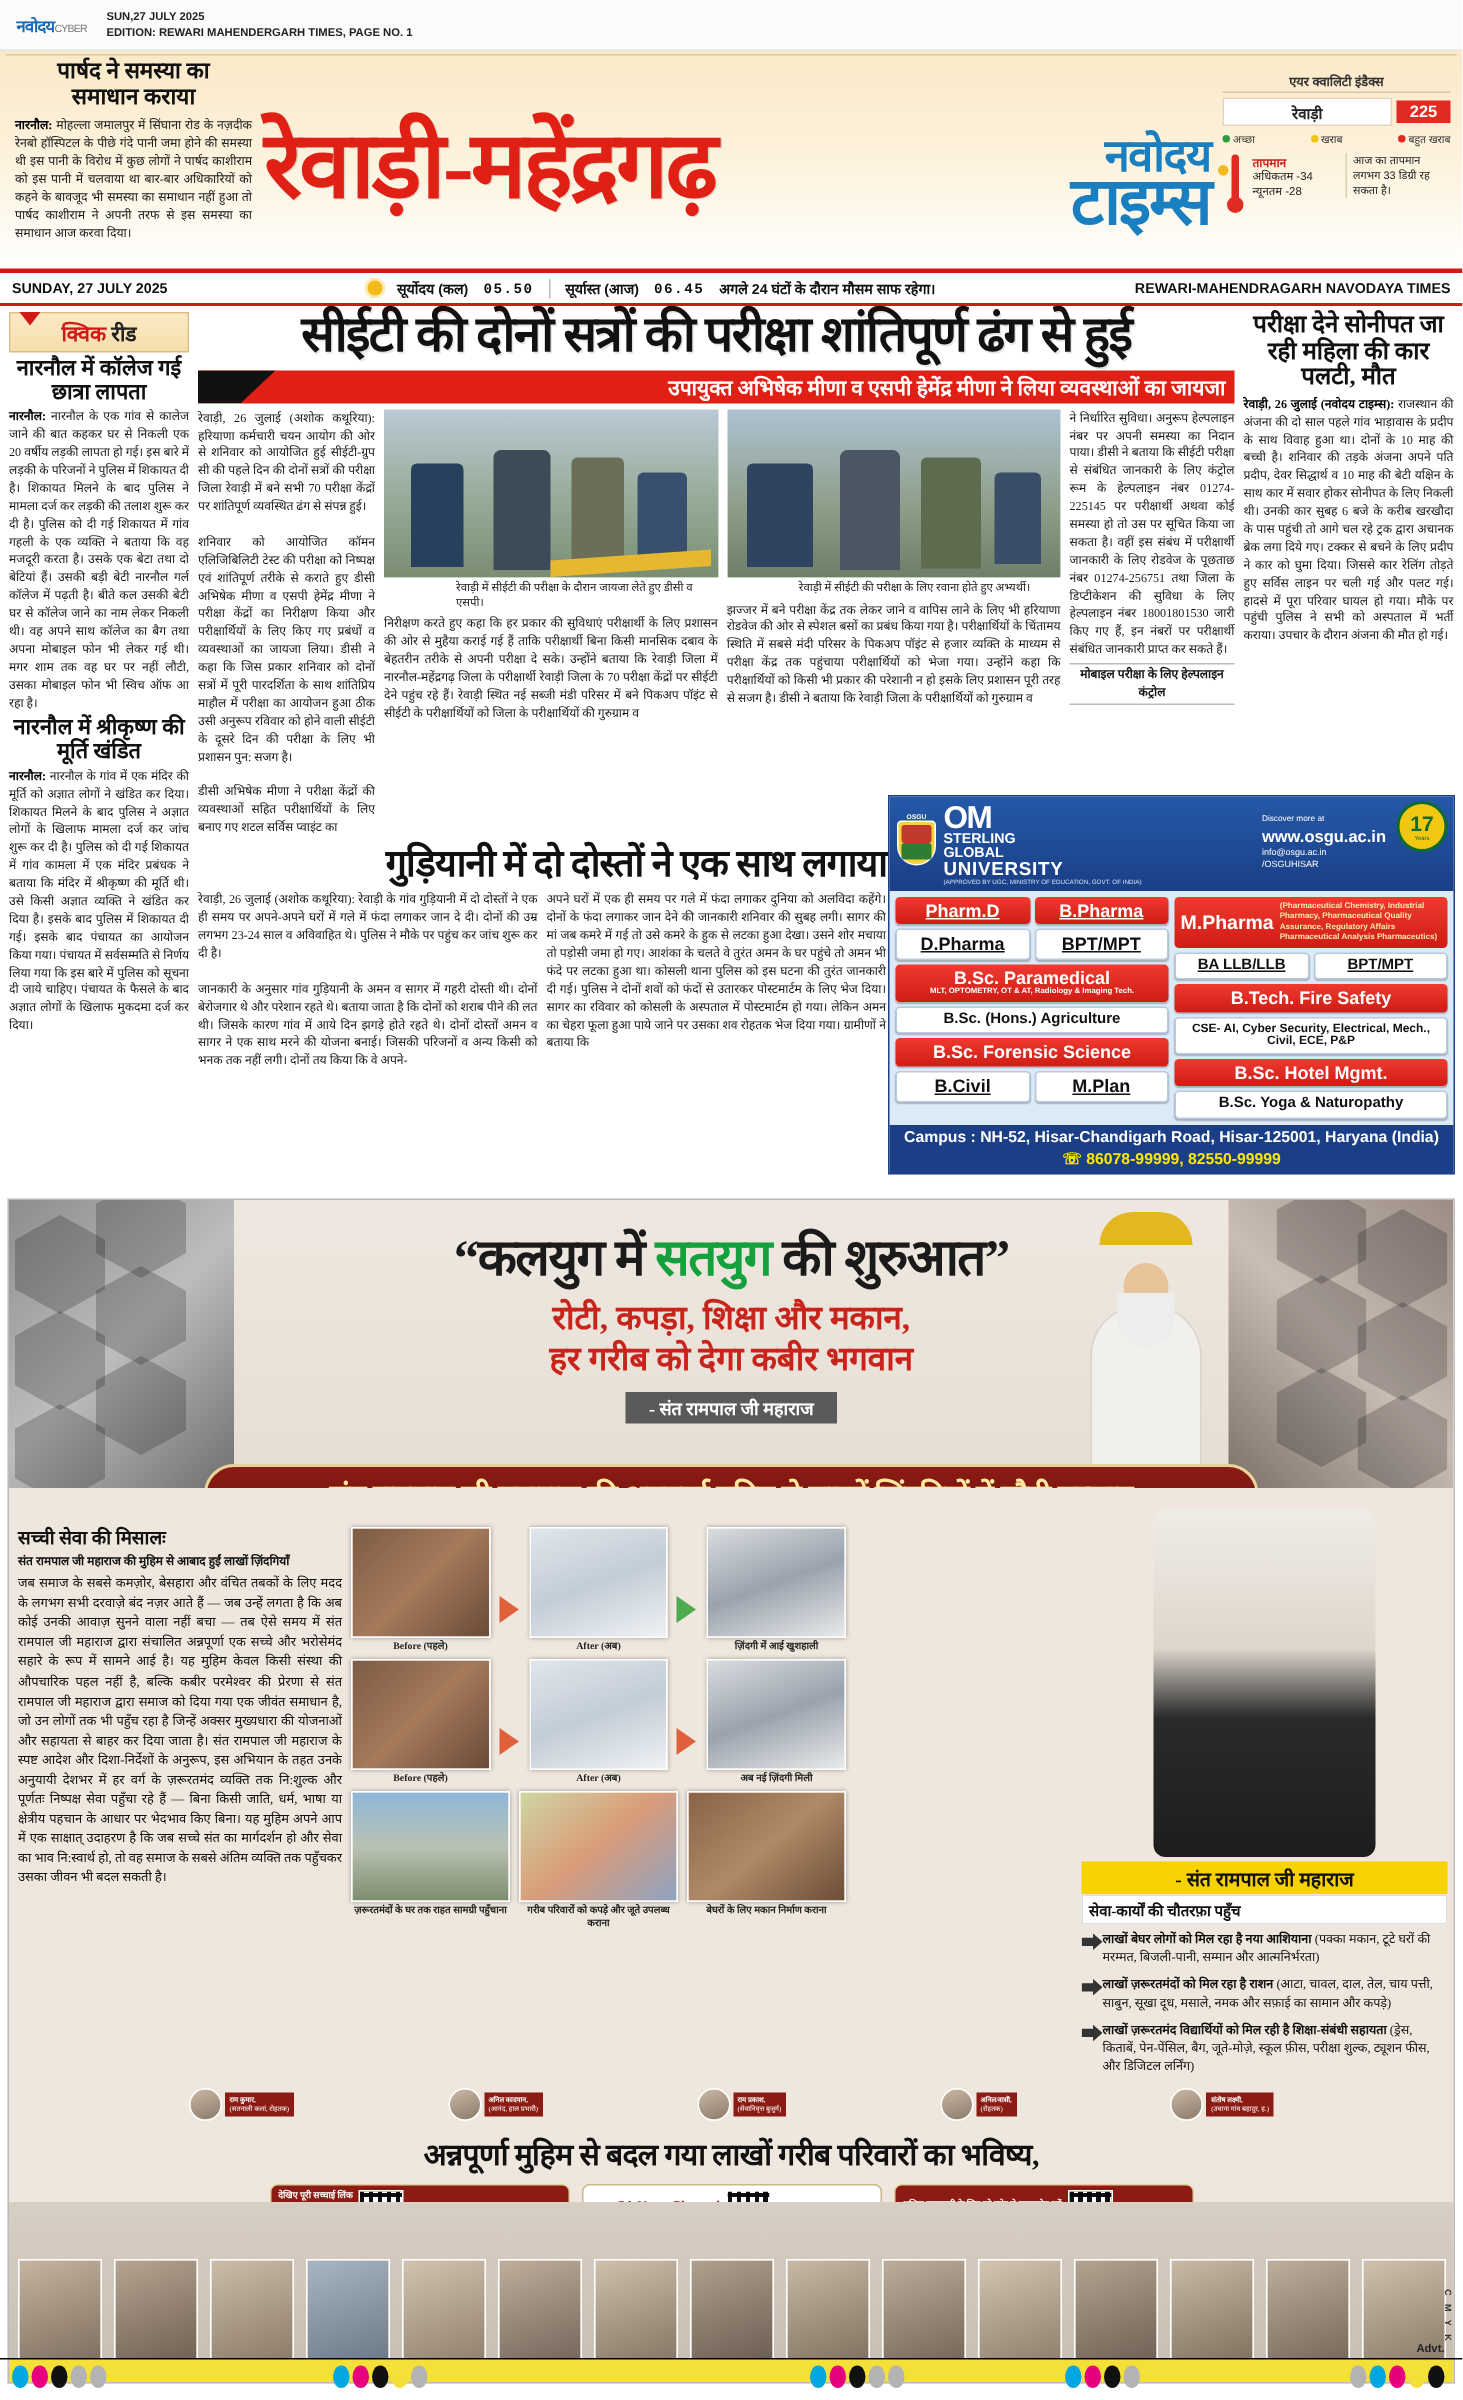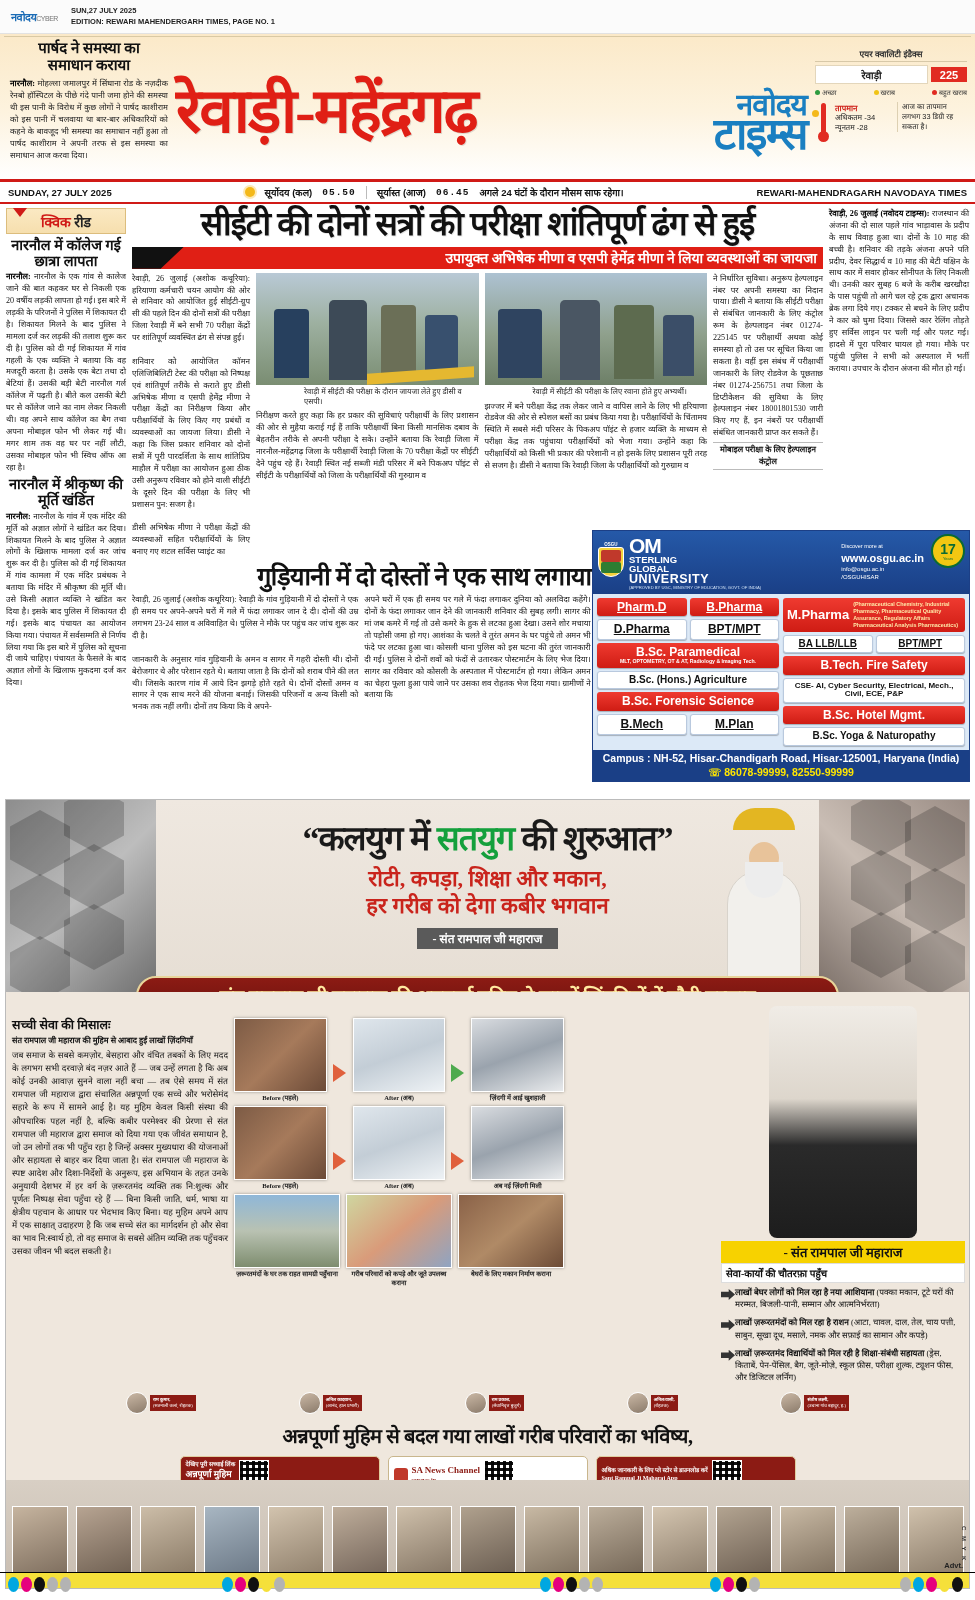--- a/index.html
+++ b/index.html
@@ -245,21 +245,21 @@
   .qrrow{position:absolute;top:48px;left:100px;right:100px;display:flex;gap:8px;justify-content:center;}
   .qrbox{flex:1;max-width:200px;background:#8c1b14;border-radius:5px;display:flex;align-items:center;gap:4px;padding:3px 5px;border:1px solid #e0cda0;}
   .qrbox.white{background:#fff;border:1px solid #c9b68d;}
   .qr{width:30px;height:30px;background:
      repeating-linear-gradient(0deg,#111 0 3px,#fff 3px 6px),
      repeating-linear-gradient(90deg,#111 0 3px,transparent 3px 6px);
      background-blend-mode:multiply;flex:none;border:1px solid #fff;}
   .qtx{font-family:"Liberation Serif",serif;font-size:6px;color:#fff;line-height:1.3;font-weight:bold;}
   .qtx.dk{color:#8c1b14;}
   .qtx .big{font-size:9px;display:block;}
-  .collage{position:absolute;bottom:0;left:0;right:0;height:108px;background:linear-gradient(180deg,#d8cfc4,#c8bdb1);overflow:hidden;}
+  .collage{position:absolute;bottom:0;left:0;right:0;height:120px;background:linear-gradient(180deg,#d8cfc4,#c8bdb1);overflow:hidden;}
   .collage .pc{position:absolute;bottom:12px;width:56px;height:70px;border:1px solid #fff;}
   .collage .ybase{position:absolute;bottom:0;left:0;right:0;height:16px;background:#f5e03a;}
   .advlabel{position:absolute;right:6px;bottom:18px;font-size:7.5px;font-weight:bold;color:#222;}
 
   
   .regbar{position:absolute;bottom:6px;left:0;right:0;height:22px;border-top:1px solid #000;}
   .regset{position:absolute;display:flex;gap:2px;top:4px;}
   .regset i{display:block;width:11px;height:15px;border-radius:50%;}
   .cmyk{position:absolute;right:2px;bottom:26px;writing-mode:vertical-rl;font-size:6px;letter-spacing:2px;color:#333;font-weight:bold;}
 </style>
@@ -416,20 +416,21 @@
           </div>
         <div class="mcol">
             <div class="bodyS" style="white-space:pre-line">अमन के माता-पिता की मौत हो चुकी है। वह इकलौता बेटा था। उसकी दो बहनों की शादी हो चुकी है और वह घर पर अकेला ही रहता था। उसके घर पर ही दोस्त सागर का आना-जाना लगा रहता था। इधर सागर के पिता नहीं है। वह अपनी दिव्यांग मां व 17 वर्षीय छोटे भाई के साथ रह रहा था। घटना के समय घर पर कोई नहीं था क्योंकि मां मायके गई हुई थी। शनिवार की सुबह वह जब मायके से लौटी तो उसने ही सबसे पहले बेटे को फंदे से लटका हुआ देखा।
 
 कोसली थाना के जांचकर्ता अधिकारी विकास ने कहा कि दोनों युवकों ने शुक्रवार की रात को फांसी लगाई है। असल कारणों का पता नहीं चल सका है।</div>
           </div>
       </div>
     </div>
 
     <div class="colR">
+      <div class="artTitleR">परीक्षा देने सोनीपत जा रही महिला की कार पलटी, मौत</div>
       <div class="bodyS"><b>रेवाड़ी, 26 जुलाई (नवोदय टाइम्स):</b> <span>राजस्थान की अंजना की दो साल पहले गांव भाड़ावास के प्रदीप के साथ विवाह हुआ था। दोनों के 10 माह की बच्ची है। शनिवार की तड़के अंजना अपने पति प्रदीप, देवर सिद्धार्थ व 10 माह की बेटी यक्षिन के साथ कार में सवार होकर सोनीपत के लिए निकली थी। उनकी कार सुबह 6 बजे के करीब खरखौदा के पास पहुंची तो आगे चल रहे ट्रक द्वारा अचानक ब्रेक लगा दिये गए। टक्कर से बचने के लिए प्रदीप ने कार को घुमा दिया। जिससे कार रेलिंग तोड़ते हुए सर्विस लाइन पर चली गई और पलट गई। हादसे में पूरा परिवार घायल हो गया। मौके पर पहुंची पुलिस ने सभी को अस्पताल में भर्ती कराया। उपचार के दौरान अंजना की मौत हो गई।</span></div>
     </div>
   </div>
 
   <div class="uniad" style="position:absolute;left:592px;top:495px;width:378px;">
     <div class="ub">
       <div class="crest">
           <span class="tag">OSGU</span>
         </div>
       <div class="uniname">
@@ -460,21 +461,21 @@
           <div class="pill w">D.Pharma</div>
           <div class="pill w">BPT/MPT</div>
         </div>
         <div class="pill">
           <span>B.Sc. Paramedical</span>
           <span class="tiny">MLT, OPTOMETRY, OT &amp; AT, Radiology &amp; Imaging Tech.</span>
         </div>
         <div class="pill w sm">B.Sc. (Hons.) Agriculture</div>
         <div class="pill">B.Sc. Forensic Science</div>
         <div class="prow">
-          <div class="pill w">B.Mech</div>
+          <div class="pill w">B.Civil</div>
           <div class="pill w">M.Plan</div>
         </div>
       </div>
       <div class="ccol">
         <div class="mpharma">
           <div class="lbl">M.Pharma</div>
           <div class="desc">(Pharmaceutical Chemistry, Industrial Pharmacy, Pharmaceutical Quality Assurance, Regulatory Affairs Pharmaceutical Analysis Pharmaceutics)</div>
         </div>
         <div class="prow">
           <div class="pill w sm">BA LLB/LLB</div>

